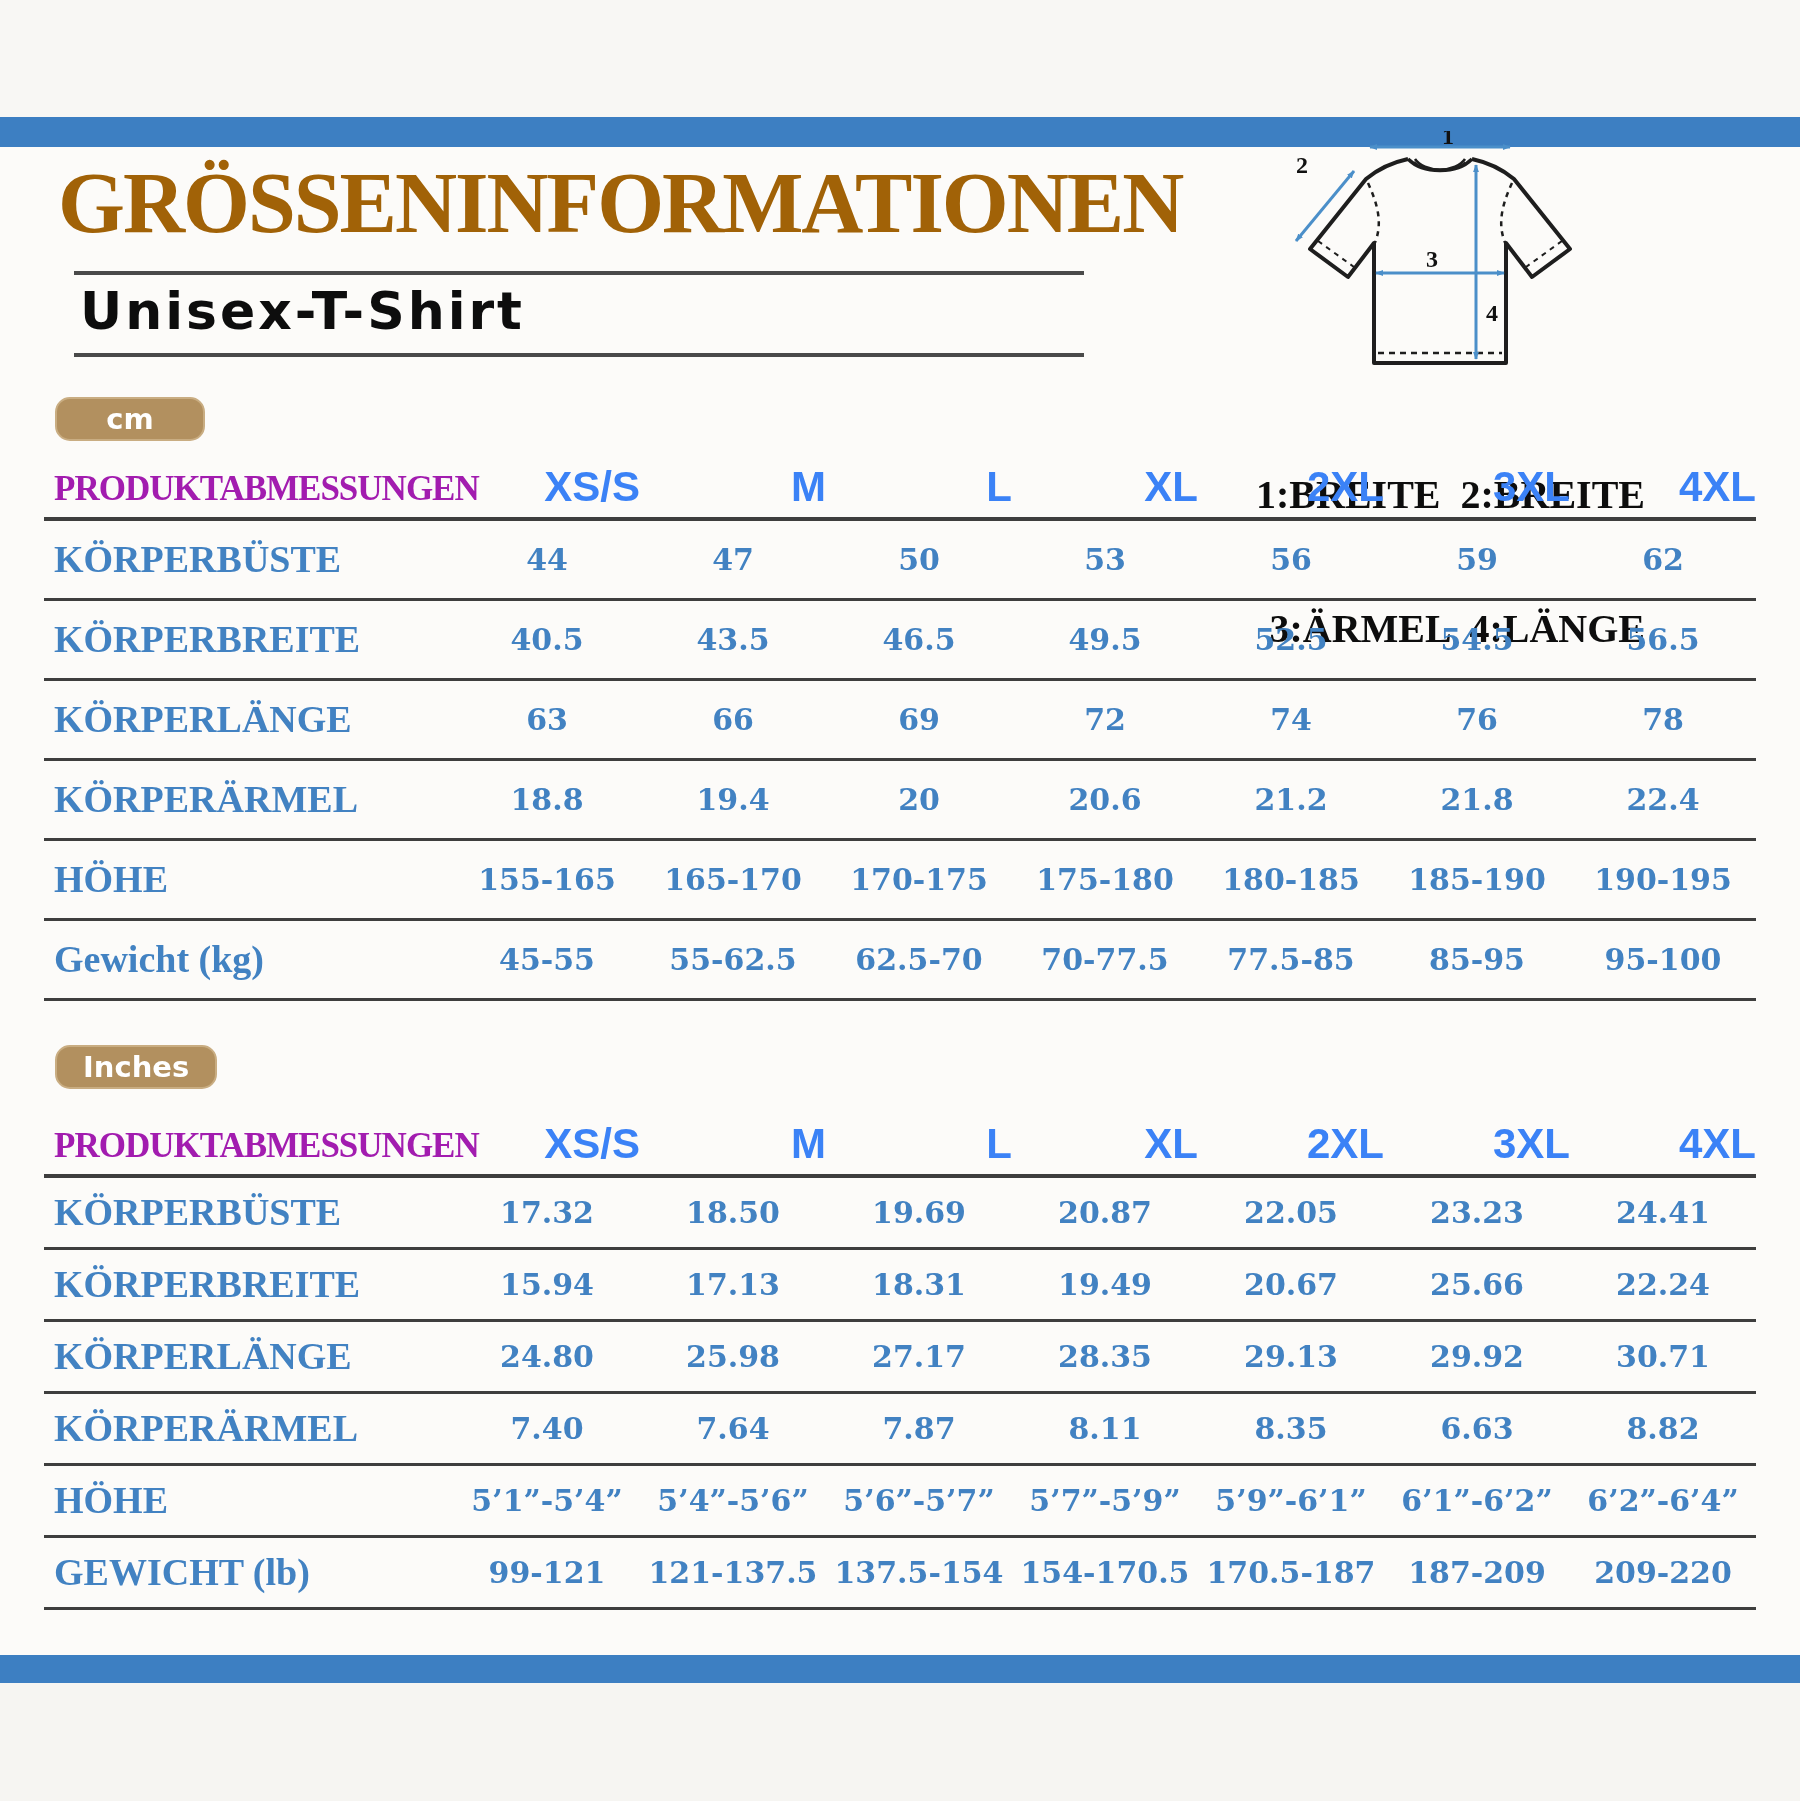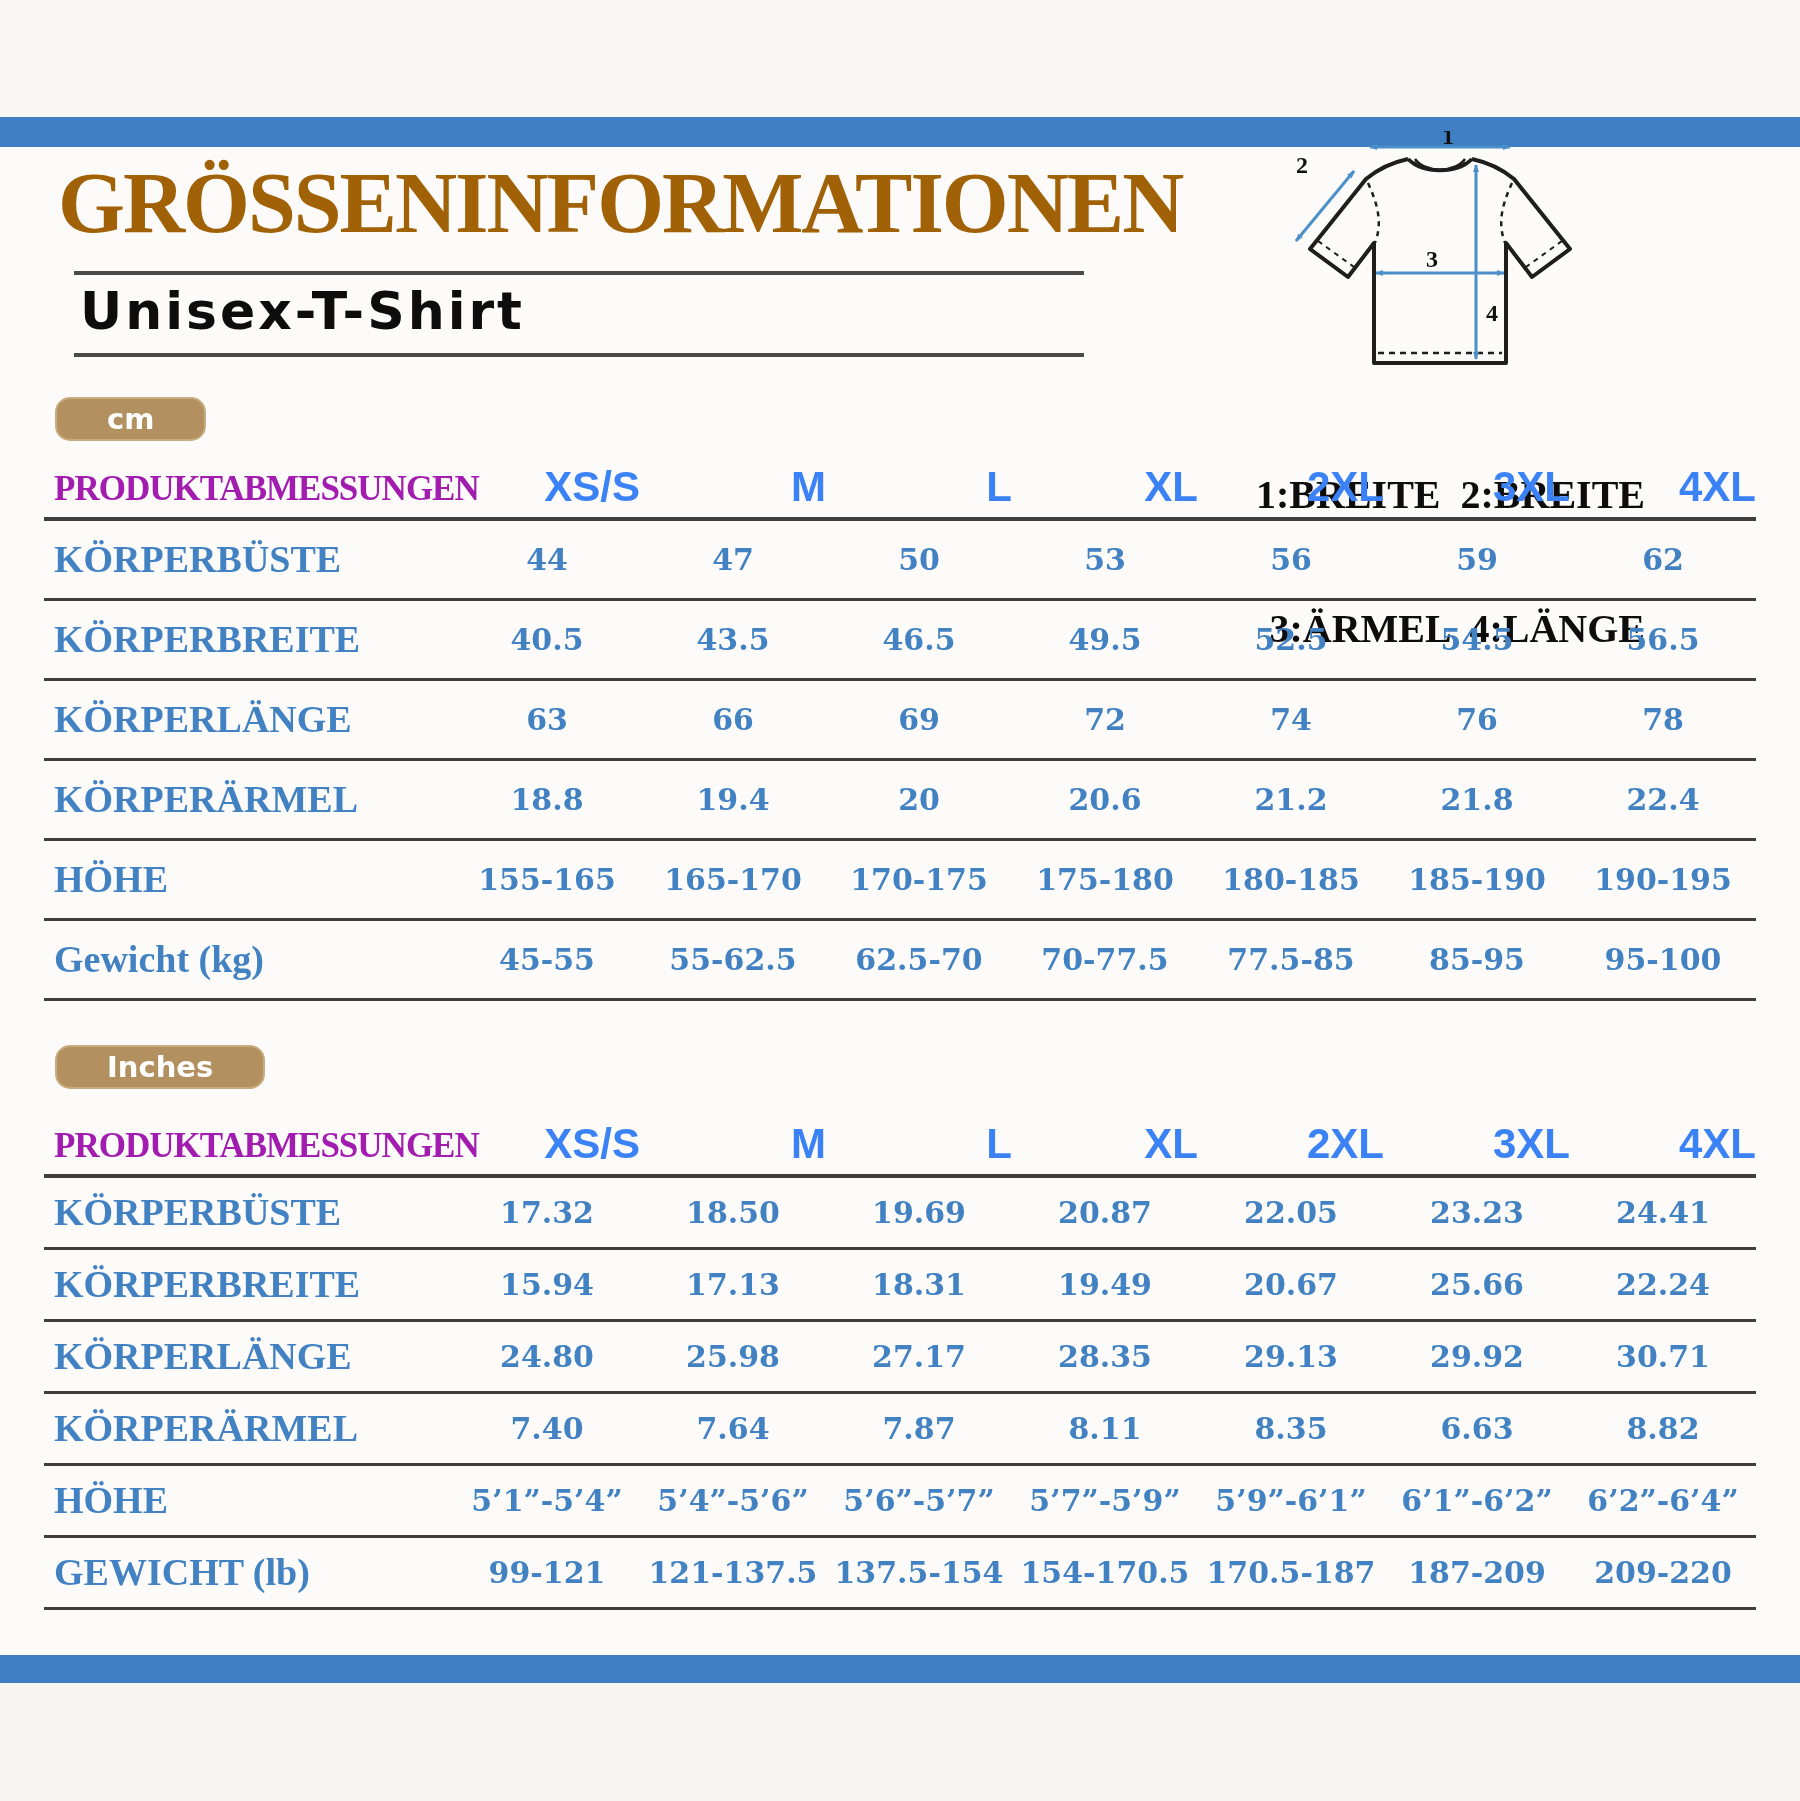--- a/index.html
+++ b/index.html
@@ -36,21 +36,21 @@
   .tee{display:block;margin-left:112px;width:336px;height:252px;}
   .diagram-labels{
     margin-top:0;text-align:right;font-weight:bold;font-size:40px;line-height:1.12;
     color:#0d0d0d;white-space:pre;
   }
 
   .badge{
     position:absolute;left:55px;height:44px;border-radius:15px;
     background:var(--tan);border:2px solid #c9ad82;box-sizing:border-box;
     color:#ffffff;font-family:"DejaVu Sans", sans-serif;font-weight:bold;font-size:29px;
-    display:flex;align-items:center;justify-content:center;padding:0 50px;min-width:150px;
+    display:flex;align-items:center;justify-content:center;padding:0 26px;min-width:150px;
   }
   #badge-cm{top:250px;}
   #badge-in{top:898px;}
 
   table.size-table{
     position:absolute;left:44px;width:1712px;
     border-collapse:collapse;table-layout:fixed;
   }
   #table-cm{top:306px;}
   #table-in{top:963px;}

